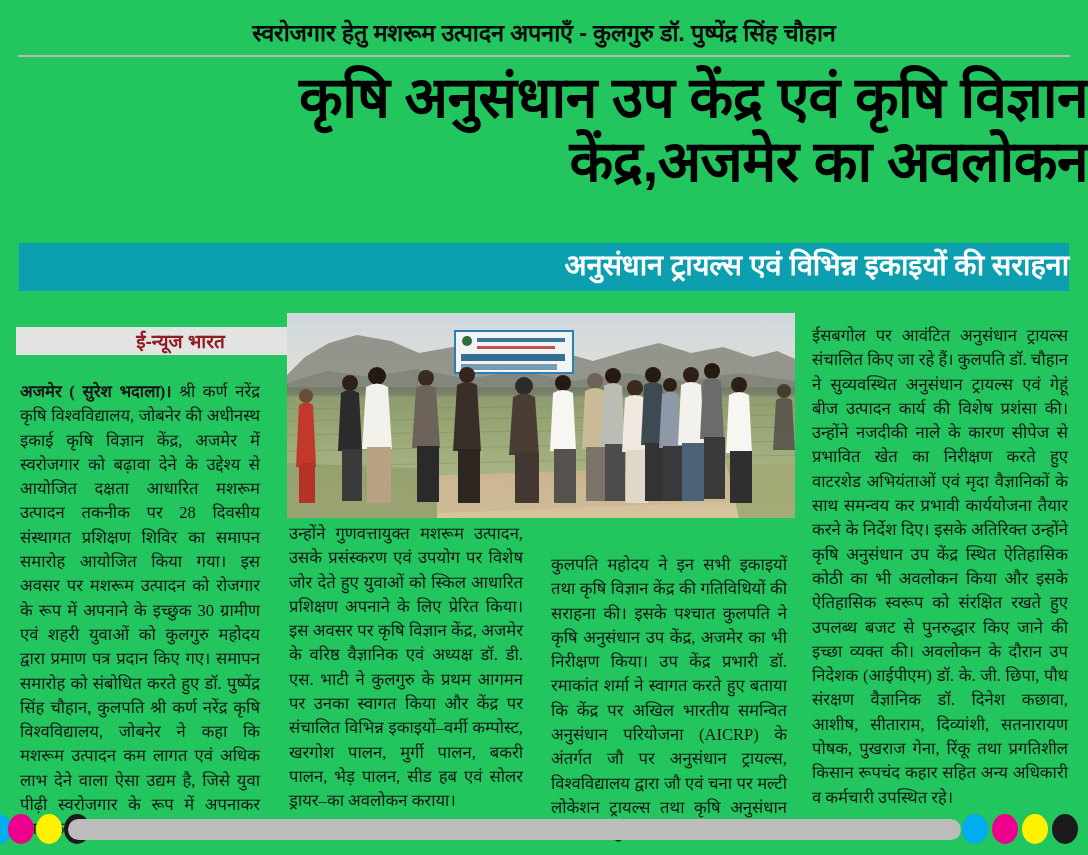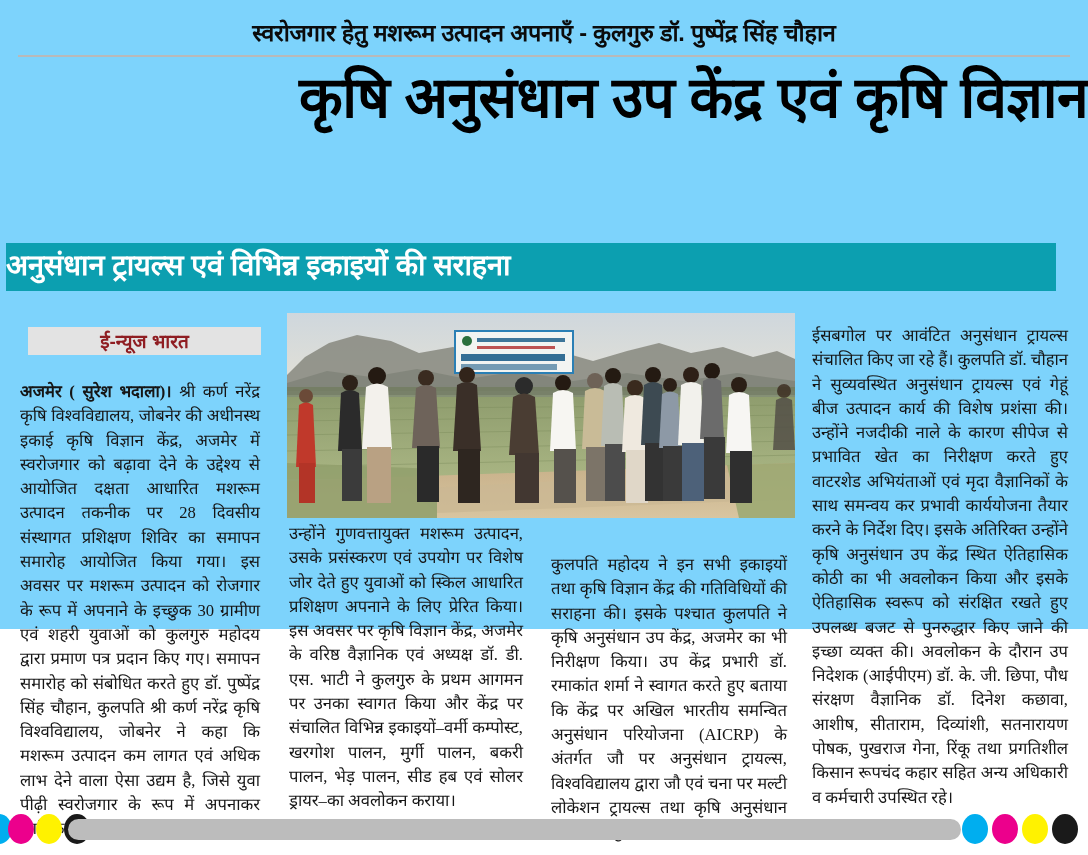--- a/index.html
+++ b/index.html
@@ -13,22 +13,22 @@
     height: 855px;
     overflow: hidden;
     font-family: "Liberation Serif", "DejaVu Serif", serif;
     color: #111111;
     position: relative;
   }
 
   .page {
     position: relative;
     width: 1088px;
-    height: 629px;
-    background: #7dd3fc;
+    height: 855px;
+    background: #22c55e;
     box-sizing: border-box;
   }
 
   
   .kicker {
     position: absolute;
     top: 16px;
     left: 0;
     width: 1088px;
     text-align: center;
@@ -65,50 +65,51 @@
     font-size: 57px;
     letter-spacing: -0.6px;
     white-space: nowrap;
   }
   .headline .hl-line.l2 { margin-top: 6px; }
 
   
   .subbanner {
     position: absolute;
     top: 243px;
-    left: 6px;
+    left: 19px;
     width: 1050px;
     height: 48px;
     background: #0c9fb0;
     display: flex;
     align-items: center;
-    justify-content: flex-start;
+    justify-content: flex-end;
   }
   .subbanner span {
     font-family: "Liberation Sans", "DejaVu Sans", sans-serif;
     font-weight: bold;
     font-size: 29px;
     color: #ffffff;
     letter-spacing: -0.2px;
     white-space: nowrap;
     line-height: 1;
     padding-bottom: 3px;
   }
 
   
   .byline-wrap {
     position: absolute;
     top: 327px;
-    left: 28px;
+    left: 16px;
     width: 233px;
     height: 28px;
     background: #e3e3e3;
     display: flex;
     align-items: center;
     justify-content: center;
+    padding-left: 48px;
   }
   .byline-wrap span {
     font-family: "Liberation Sans", "DejaVu Sans", sans-serif;
     font-weight: bold;
     font-size: 19px;
     color: #8f1d22;
     white-space: nowrap;
     line-height: 1;
   }
 
@@ -170,20 +171,21 @@
 </head>
 <body>
 
 <div class="page">
 
   <div class="kicker">स्वरोजगार हेतु मशरूम उत्पादन अपनाएँ - कुलगुरु डॉ. पुष्पेंद्र सिंह चौहान</div>
   <div class="kicker-rule"></div>
 
   <div class="headline">
     <span class="hl-line l1">कृषि अनुसंधान उप केंद्र एवं कृषि विज्ञान</span>
+    <span class="hl-line l2">केंद्र,अजमेर का अवलोकन</span>
   </div>
 
   <div class="subbanner" style="background: rgb(12, 159, 176);">
     <span style="color: rgb(255, 255, 255);">अनुसंधान ट्रायल्स एवं विभिन्न इकाइयों की सराहना</span>
   </div>
 
   <div class="byline-wrap">
     <span style="color: rgb(143, 29, 34);">ई-न्यूज भारत</span>
   </div>
 

